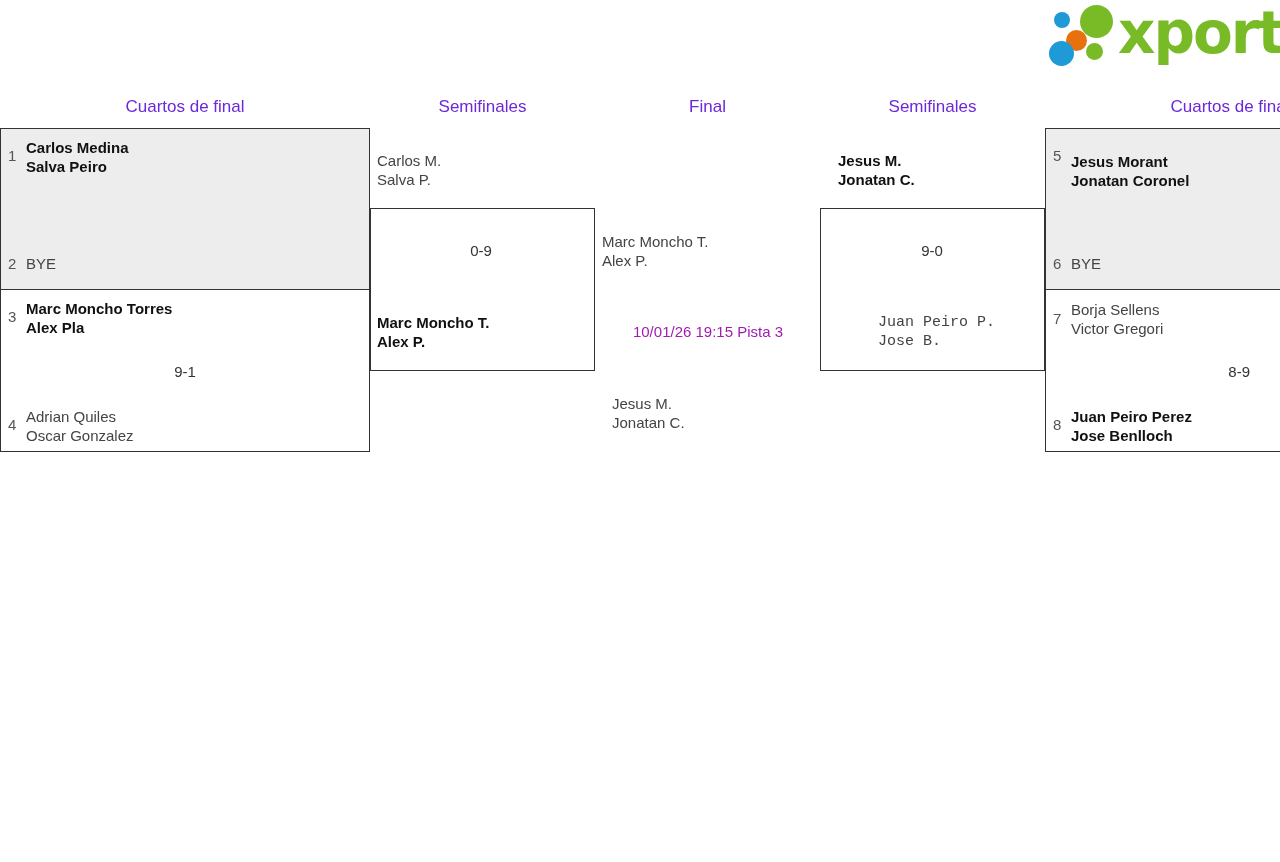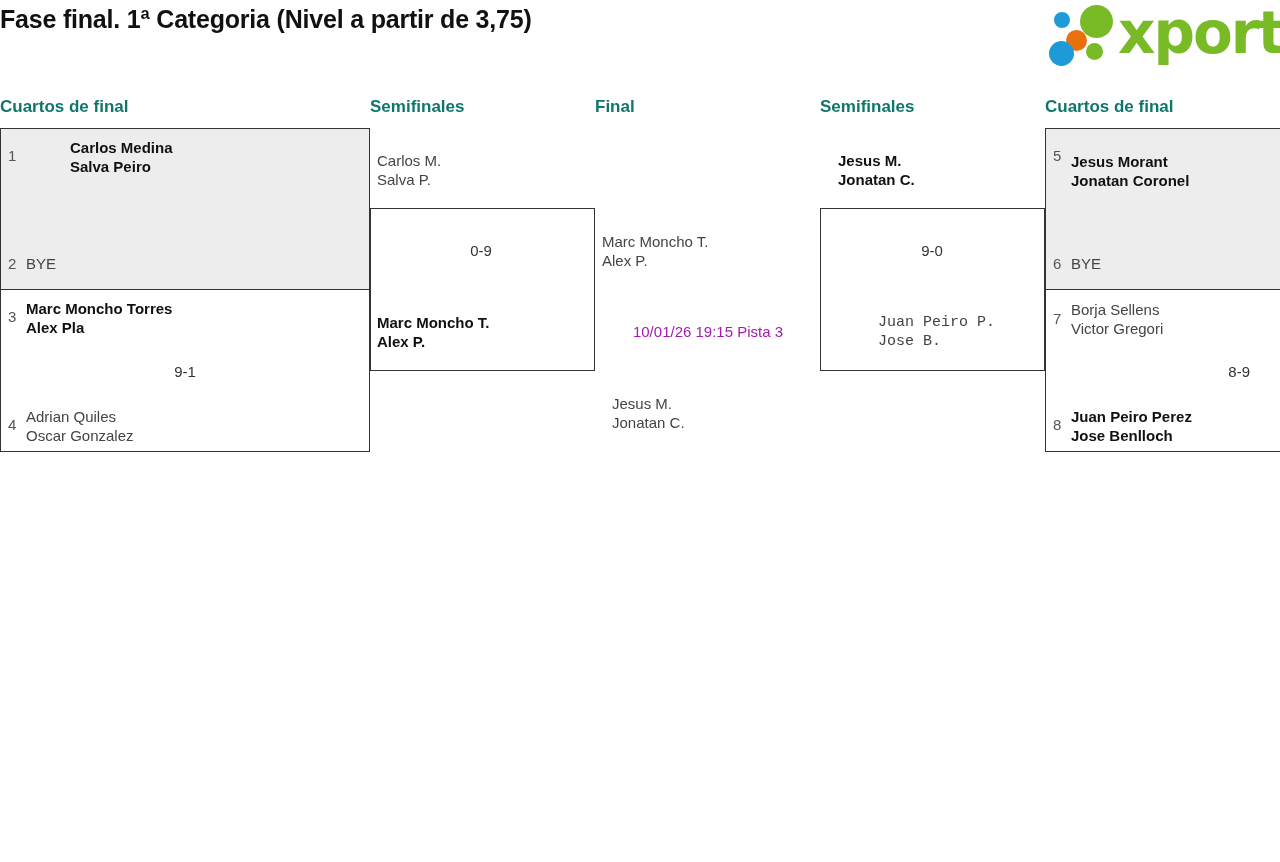--- a/index.html
+++ b/index.html
@@ -69,22 +69,23 @@
     font-weight: bold;
     color: #79bb27;
     letter-spacing: -2px;
     font-family: "DejaVu Sans", sans-serif;
   }
 
   
   .round-title {
     position: absolute;
     font-size: 17px;
-    font-weight: bold;
-    color: #0f766e;
+    font-weight: normal;
+    color: #6d28d9;
+    text-align: center;
     white-space: nowrap;
     top: 97px;
   }
   .rt-qf-left  { left: 0px;    width: 370px; }
   .rt-sf-left  { left: 370px;  width: 225px; }
   .rt-final    { left: 595px;  width: 225px; }
   .rt-sf-right { left: 820px;  width: 225px; }
   .rt-qf-right { left: 1045px; width: 370px; }
 
   
@@ -148,21 +149,20 @@
     color: #a21caf;
     white-space: nowrap;
     text-align: center;
   }
 </style>
 </head>
 <body>
 
 <div class="header">
   <div class="title-block">
-    <div class="title-line">Fase final. 1ª Categoria (Nivel a partir de 3,75)</div>
   </div>
 
   <div class="logo">
     <div class="logo-dots">
       <span class="dot dot-blue-sm"></span>
       <span class="dot dot-orange"></span>
       <span class="dot dot-blue-lg"></span>
       <span class="dot dot-green-lg"></span>
       <span class="dot dot-green-sm"></span>
     </div>
@@ -177,21 +177,21 @@
 <div class="round-title rt-qf-right">Cuartos de final</div>
 
 <div class="bx bx-shaded qf-l-top"></div>
 <div class="bx qf-l-bot"></div>
 <div class="bx sf-l"></div>
 <div class="bx sf-r"></div>
 <div class="bx bx-shaded qf-r-top"></div>
 <div class="bx qf-r-bot"></div>
 
 <div class="seed" style="left:8px; top:147px;">1</div>
-<div class="team win" style="left:26px; top:138px;margin-left:44px;">
+<div class="team win" style="left:26px; top:138px;">
   <span class="nm">Carlos Medina</span>
   <span class="nm">Salva Peiro</span>
 </div>
 <div class="seed" style="left:8px; top:255px;">2</div>
 <div class="bye" style="left:26px; top:255px;">BYE</div>
 
 <div class="seed" style="left:8px; top:308px;">3</div>
 <div class="team win" style="left:26px; top:299px;">
   <span class="nm">Marc Moncho Torres</span>
   <span class="nm">Alex Pla</span>

